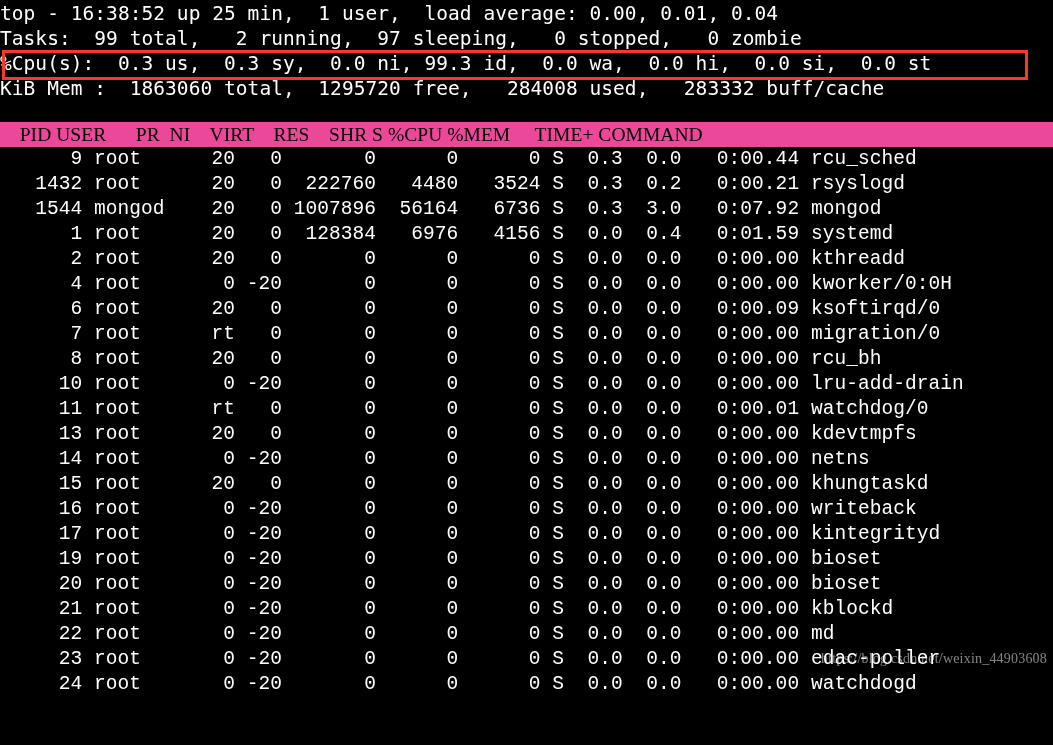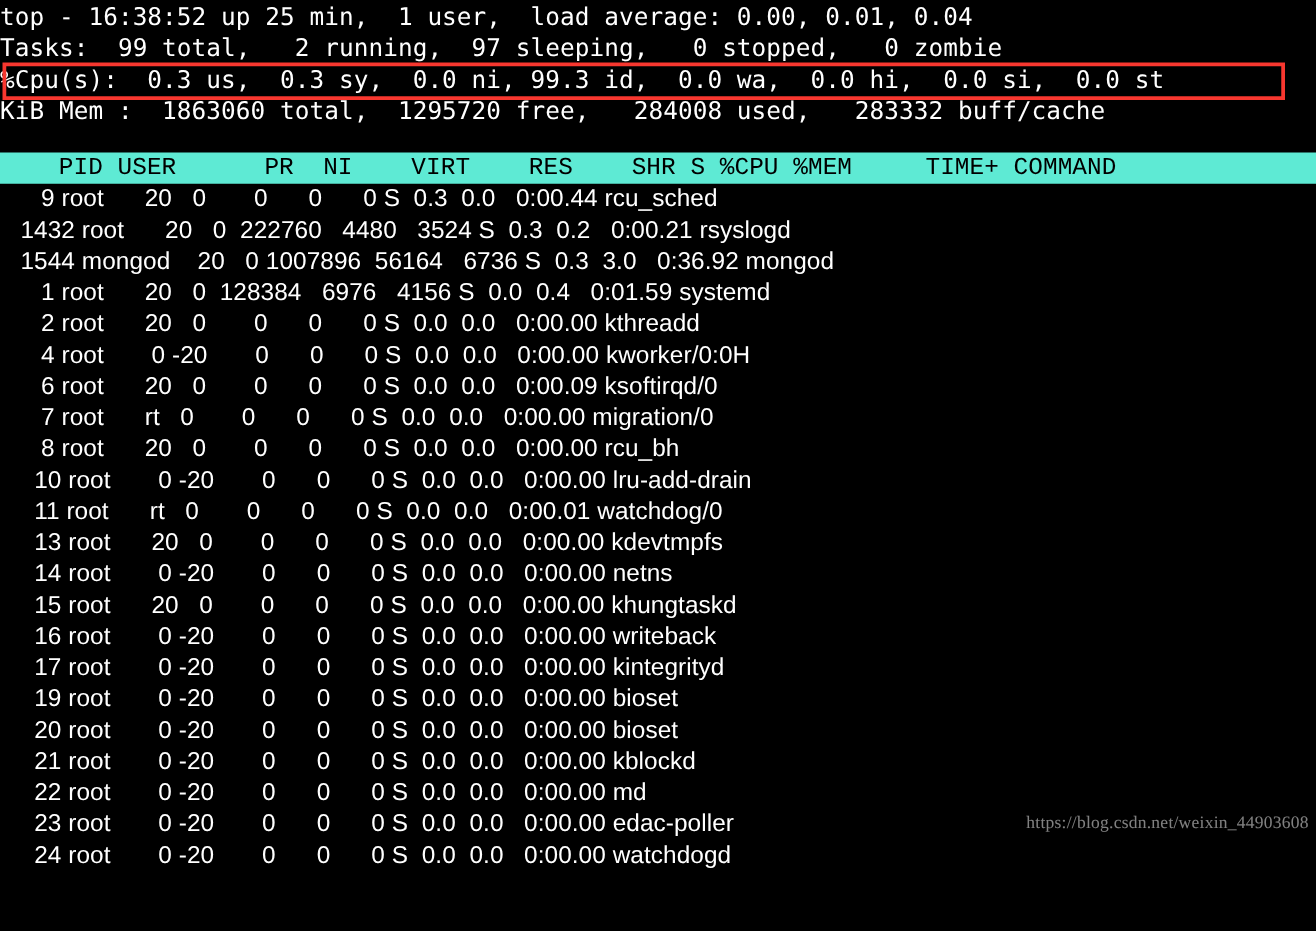--- a/index.html
+++ b/index.html
@@ -47,37 +47,37 @@
     height: 21px;
     line-height: 21px;
     white-space: pre;
   }
 
   
   .col-header {
     height: 25px;
     line-height: 25px;
     white-space: pre;
-    background: #5eead4;
+    background: #ec4899;
     color: #000000;
-    font-family: Liberation Mono, monospace;
+    font-family: Liberation Serif, serif;
     font-size: 19.5px;
     letter-spacing: 0.05px;
   }
 
   .proc-list {
     margin: 0;
     padding: 0;
   }
 
   .proc-row {
     height: 25px;
     line-height: 25px;
     white-space: pre;
-    font-family: Liberation Sans, sans-serif;
+    font-family: Liberation Mono, monospace;
     font-size: 19.5px;
     color: #ffffff;
     letter-spacing: 0.05px;
   }
 
   
   .annotation-box {
     position: absolute;
     box-sizing: border-box;
     border: 3px solid #f8372f;
@@ -110,21 +110,21 @@
     <div class="term-line">KiB Mem :  1863060 total,  1295720 free,   284008 used,   283332 buff/cache</div>
   </div>
 
   <div class="blank-line"> </div>
 
   <div class="col-header">    PID USER      PR  NI    VIRT    RES    SHR S %CPU %MEM     TIME+ COMMAND</div>
 
   <div class="proc-list" id="proc-list">
       <div class="proc-row">      9 root      20   0       0      0      0 S  0.3  0.0   0:00.44 rcu_sched</div>
       <div class="proc-row">   1432 root      20   0  222760   4480   3524 S  0.3  0.2   0:00.21 rsyslogd</div>
-      <div class="proc-row">   1544 mongod    20   0 1007896  56164   6736 S  0.3  3.0   0:36.92 mongod</div>
+      <div class="proc-row">   1544 mongod    20   0 1007896  56164   6736 S  0.3  3.0   0:07.92 mongod</div>
       <div class="proc-row">      1 root      20   0  128384   6976   4156 S  0.0  0.4   0:01.59 systemd</div>
       <div class="proc-row">      2 root      20   0       0      0      0 S  0.0  0.0   0:00.00 kthreadd</div>
       <div class="proc-row">      4 root       0 -20       0      0      0 S  0.0  0.0   0:00.00 kworker/0:0H</div>
       <div class="proc-row">      6 root      20   0       0      0      0 S  0.0  0.0   0:00.09 ksoftirqd/0</div>
       <div class="proc-row">      7 root      rt   0       0      0      0 S  0.0  0.0   0:00.00 migration/0</div>
       <div class="proc-row">      8 root      20   0       0      0      0 S  0.0  0.0   0:00.00 rcu_bh</div>
       <div class="proc-row">     10 root       0 -20       0      0      0 S  0.0  0.0   0:00.00 lru-add-drain</div>
       <div class="proc-row">     11 root      rt   0       0      0      0 S  0.0  0.0   0:00.01 watchdog/0</div>
       <div class="proc-row">     13 root      20   0       0      0      0 S  0.0  0.0   0:00.00 kdevtmpfs</div>
       <div class="proc-row">     14 root       0 -20       0      0      0 S  0.0  0.0   0:00.00 netns</div>

